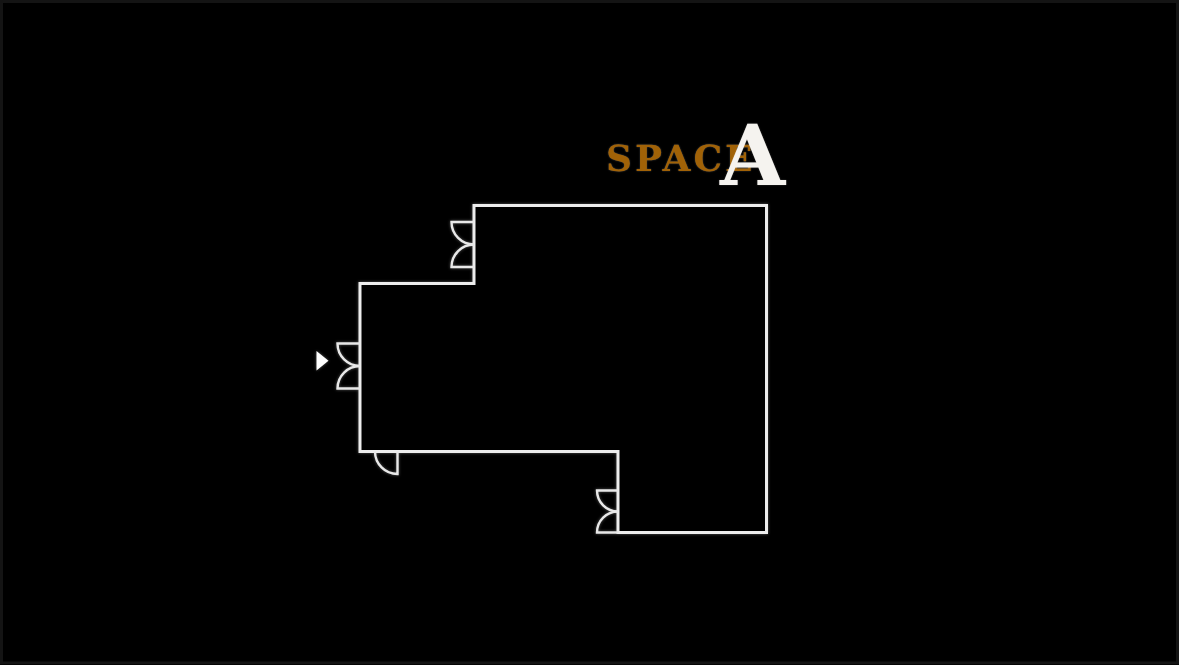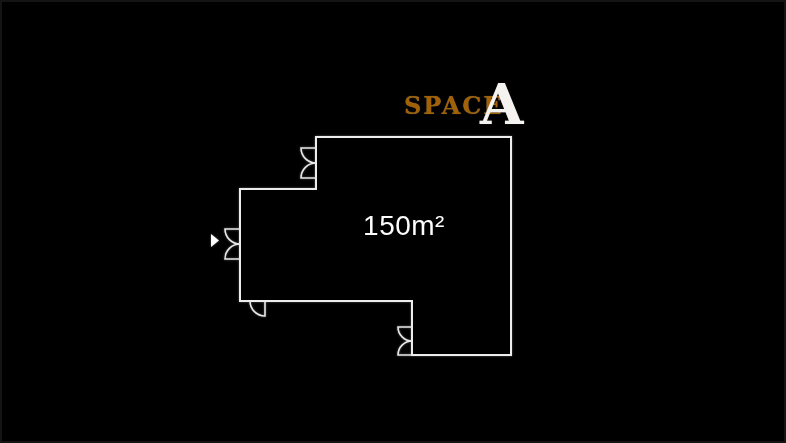--- a/index.html
+++ b/index.html
@@ -87,15 +87,14 @@
 
       <g>
         <path d="M412 327 L398 327 A14 14 0 0 0 412 341"></path>
         <path d="M412 355 L398 355 A14 14 0 0 1 412 341"></path>
       </g>
     </g>
 
     <polygon points="211,234 211,247 219,240.5" fill="#ffffff"></polygon>
   </svg>
 
-  <div class="area-label">150m²</div>
 
 </div>
 
 </body></html>

